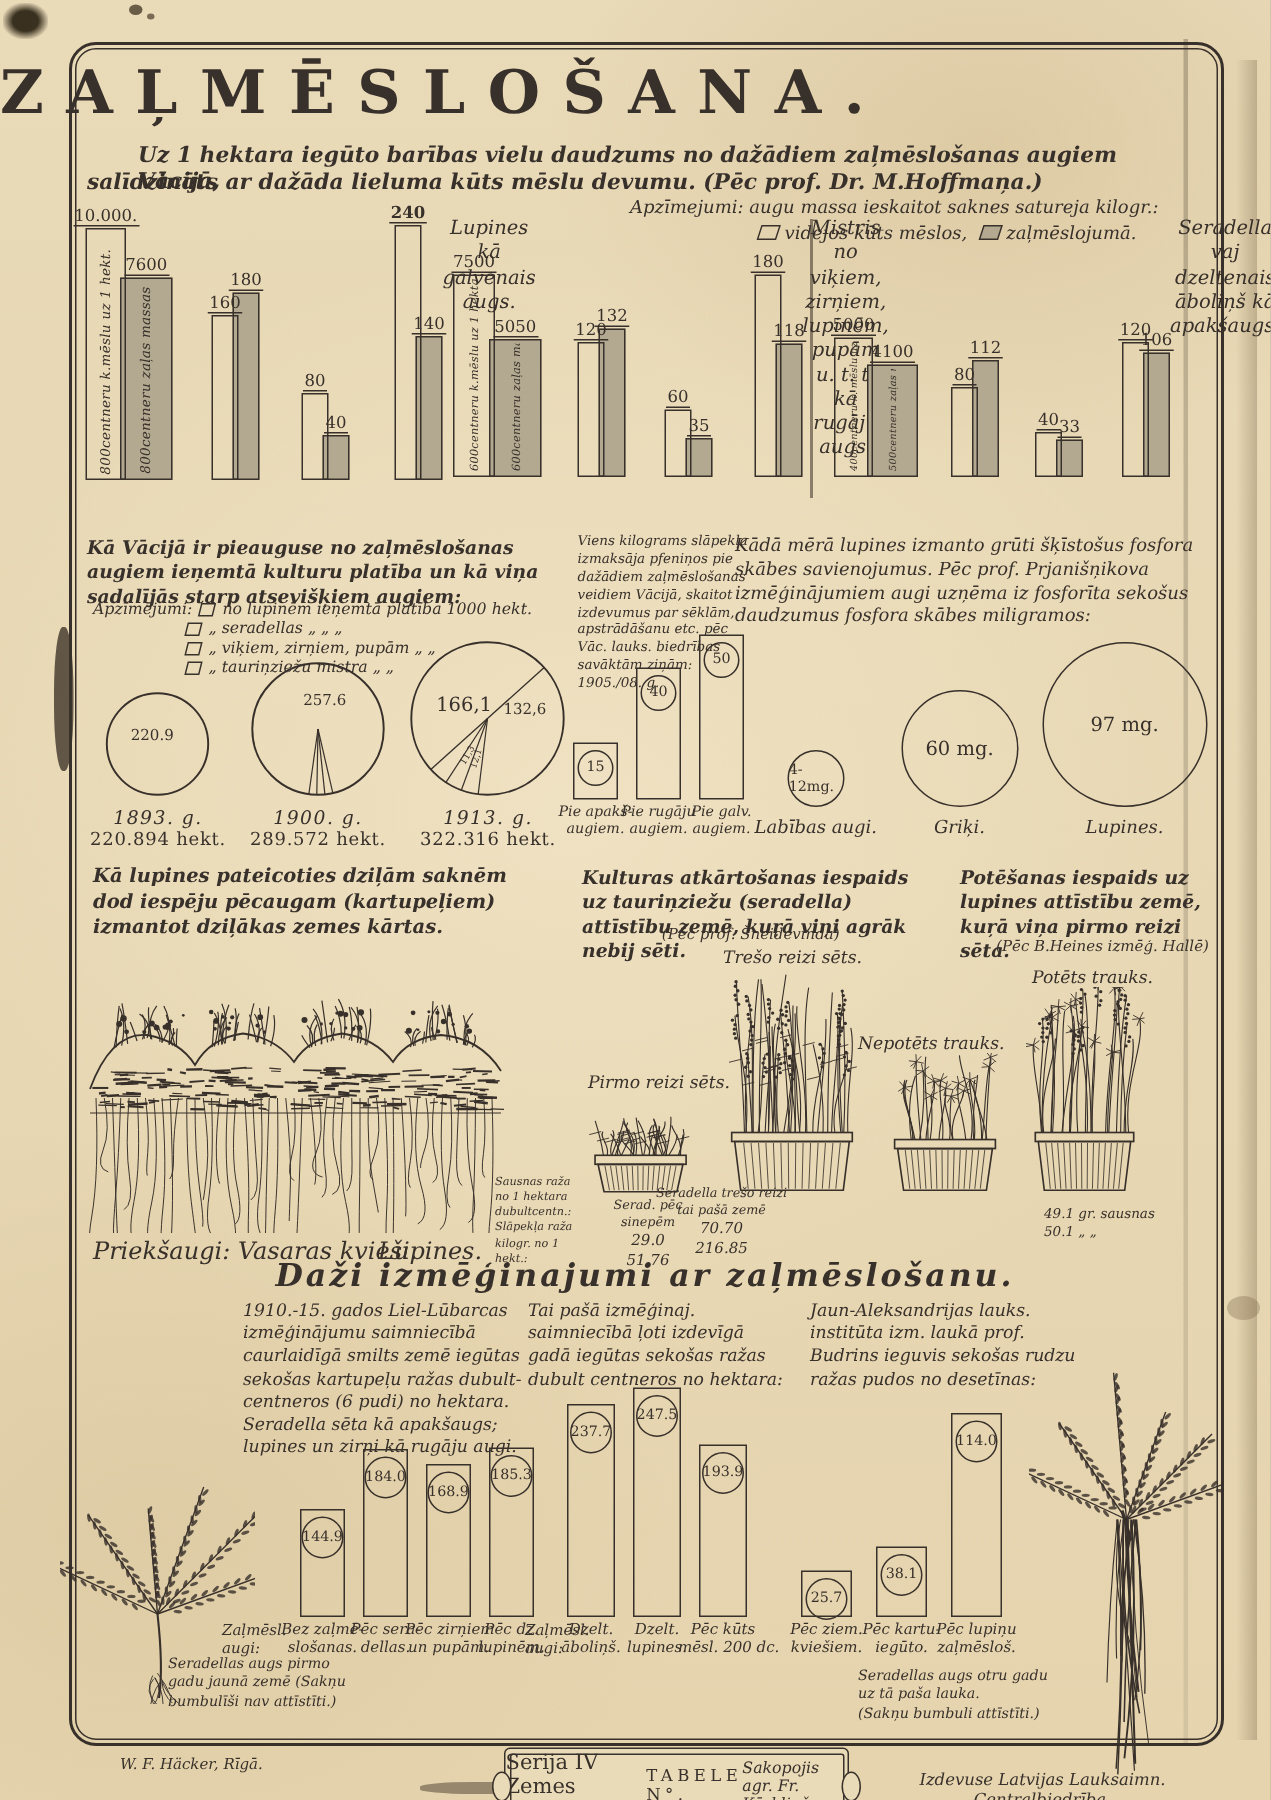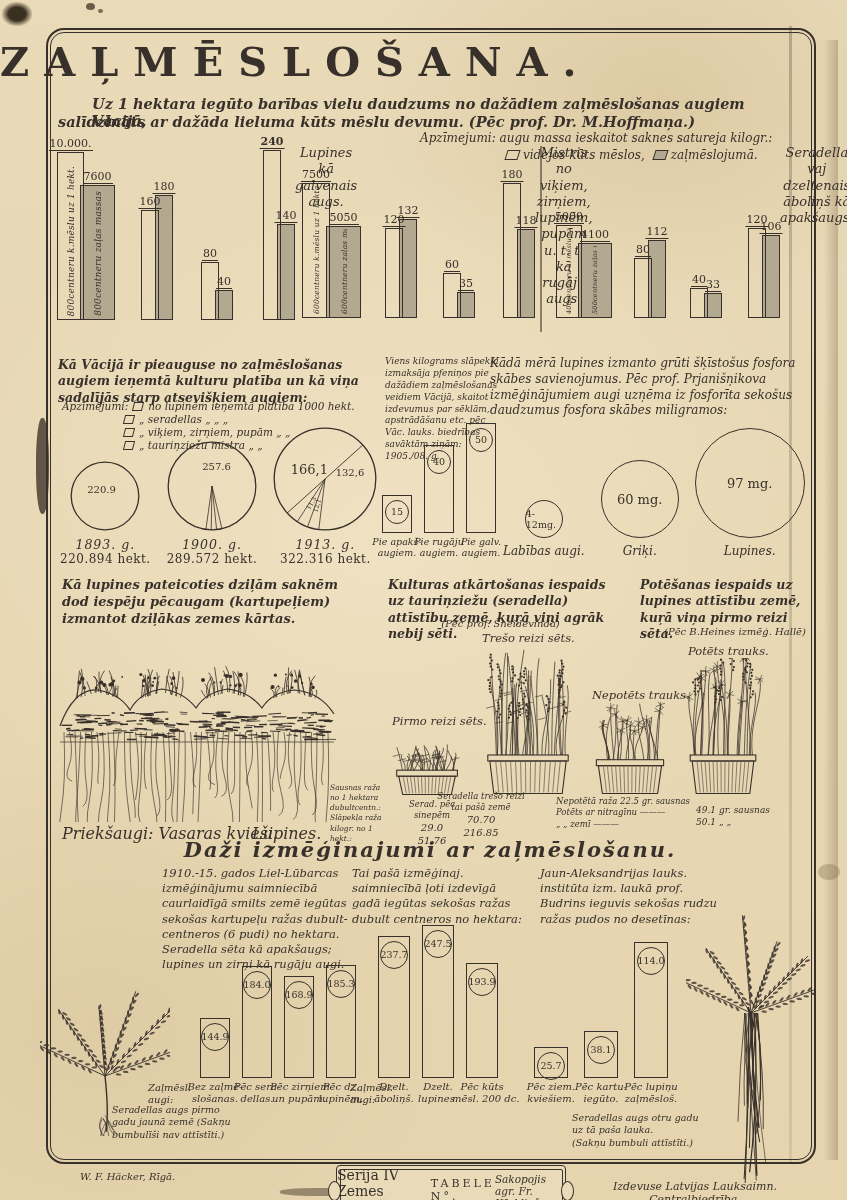--- a/index.html
+++ b/index.html
@@ -705,21 +705,21 @@
   <div class="cap12" style="left:252px;top:824px;">Lupines.</div>
 
   <div class="heading3" style="left:388px;top:577px;width:232px;">Kulturas atkārtošanas iespaids uz tauriņziežu (seradella) attīstību zemē, kuŗā viņi agrāk nebij sēti.</div>
   <div class="src" style="left:408px;top:618px;width:185px;">(Pēc prof. Šneidevinda)</div>
   <div class="potcap" style="left:482px;top:631px;">Trešo reizi sēts.</div>
   <div class="potcap" style="left:392px;top:714px;">Pirmo reizi sēts.</div>
 
   <div class="heading3" style="left:640px;top:577px;width:178px;">Potēšanas iespaids uz lupines attīstību zemē, kuŗā viņa pirmo reizi sēta.</div>
   <div class="src" style="left:646px;top:626px;width:178px;">(Pēc B.Heines izmēģ. Hallē)</div>
   <div class="potcap" style="left:688px;top:644px;">Potēts trauks.</div>
-  <div class="potcap" style="left:592px;top:688px;">Nepotēts trauks.</div>
+  <div class="potcap" style="left:572px;top:688px;">Nepotēts trauks.</div>
 
   <div class="decor" style="left: 390px; top: 728px; width: 74px; height: 68px;"><svg width="74" height="68" viewBox="0 0 74 68">
         <rect x="6.7" y="42.2" width="60.7" height="6" fill="none" stroke="#38302a" stroke-width="1.1"></rect>
         <path d="M8.7,48.2 L12.7,66.5 L61.3,66.5 L65.3,48.2 Z" fill="none" stroke="#38302a" stroke-width="1.1"></path>
         <line x1="13.3" y1="49.2" x2="16.3" y2="65.5" stroke="#38302a" stroke-width="0.55"></line>
         <line x1="17.0" y1="49.2" x2="19.5" y2="65.5" stroke="#38302a" stroke-width="0.55"></line>
         <line x1="20.6" y1="49.2" x2="22.7" y2="65.5" stroke="#38302a" stroke-width="0.55"></line>
         <line x1="24.2" y1="49.2" x2="25.9" y2="65.5" stroke="#38302a" stroke-width="0.55"></line>
         <line x1="27.9" y1="49.2" x2="29.1" y2="65.5" stroke="#38302a" stroke-width="0.55"></line>
         <line x1="31.5" y1="49.2" x2="32.2" y2="65.5" stroke="#38302a" stroke-width="0.55"></line>
@@ -1280,23 +1280,20 @@
     <div class="pre">Serad. pēc sinepēm</div>
     <div style="font-size:10px;">29.0</div>
     <div style="font-size:10px;">51.76</div>
   </div>
   <div class="stat" style="left:437px;top:791px;width:88px;font-size:8.5px;">
     <div class="pre">Seradella trešo reizi
 tai pašā zemē</div>
     <div style="font-size:10px;">70.70</div>
     <div style="font-size:10px;">216.85</div>
   </div>
-  <div class="statl pre" style="left:556px;top:796px;width:134px;font-size:8.5px;">Nepotētā raža    22.5 gr. sausnas
-Potēts ar nitragīnu   ———
-„    „    zemī     ———</div>
   <div class="statl pre" style="left:696px;top:804px;width:80px;font-size:9px;">49.1 gr. sausnas
 50.1   „     „</div>
 
   <div class="exp-head">Daži  izmēģinajumi  ar  zaļmēslošanu.</div>
 
   <div class="decor" style="left: 40px; top: 836px; width: 130px; height: 300px;"><svg width="130" height="300" viewBox="0 0 130 300">
         <path d="M65.0,240.0 q-38.5,-17.9 -85.5,-39.9" fill="none" stroke="#38302a" stroke-width="0.9"></path>
         <ellipse cx="54.4" cy="231.5" rx="2.8" ry="1.1" fill="#38302a" opacity="0.8" transform="rotate(-130 53.0 234.4)"></ellipse>
         <ellipse cx="51.7" cy="237.3" rx="2.8" ry="1.1" fill="#38302a" opacity="0.8" transform="rotate(-180 53.0 234.4)"></ellipse>
         <ellipse cx="47.5" cy="228.3" rx="2.8" ry="1.1" fill="#38302a" opacity="0.8" transform="rotate(-130 46.2 231.2)"></ellipse>
@@ -1603,21 +1600,21 @@
         <path d="M70.5,167.0 q8.6,60.3 0.0,120.5" fill="none" stroke="#38302a" stroke-width="0.86"></path>
         <path d="M69.8,167.0 q8.8,58.1 7.4,116.1" fill="none" stroke="#38302a" stroke-width="0.89"></path>
       </svg></div>
 
   <div class="note" style="left:162px;top:866px;width:190px;font-size:11.5px;">1910.-15. gados Liel-Lūbarcas izmēģinājumu saimniecībā caurlaidīgā smilts zemē iegūtas sekošas kartupeļu ražas dubult-centneros (6 pudi) no hektara. Seradella sēta kā apakšaugs; lupines un zirņi kā rugāju augi.</div>
   <div class="note" style="left:352px;top:866px;width:174px;font-size:11.5px;">Tai pašā izmēģinaj. saimniecībā ļoti izdevīgā gadā iegūtas sekošas ražas dubult centneros no hektara:</div>
   <div class="note" style="left:540px;top:866px;width:192px;font-size:11.5px;">Jaun-Aleksandrijas lauks. institūta izm. laukā prof. Budrins ieguvis sekošas rudzu ražas pudos no desetīnas:</div>
 
   <div class="cbars" style="left:200px;top:965px;">
       <div class="cbars-row" style="height: 113px;">
-        <div class="cbar" style="width: 30px; height: 60px; margin-right: 12px;">
+        <div class="cbar" style="width: 30px; height: 72px; margin-right: 12px;">
           <span class="cval" style="width: 26px; height: 26px; top: 4px; font-size: 9.5px;">144.9</span>
           <span class="clab" style="font-size: 10px; width: 58px;">Bez zaļmē-
 slošanas.</span>
         </div>
         <div class="cbar" style="width: 30px; height: 112px; margin-right: 12px;">
           <span class="cval" style="width: 26px; height: 26px; top: 4px; font-size: 9.5px;">184.0</span>
           <span class="clab" style="font-size: 10px; width: 58px;">Pēc sera-
 dellas.</span>
         </div>
         <div class="cbar" style="width: 30px; height: 102px; margin-right: 12px;">

